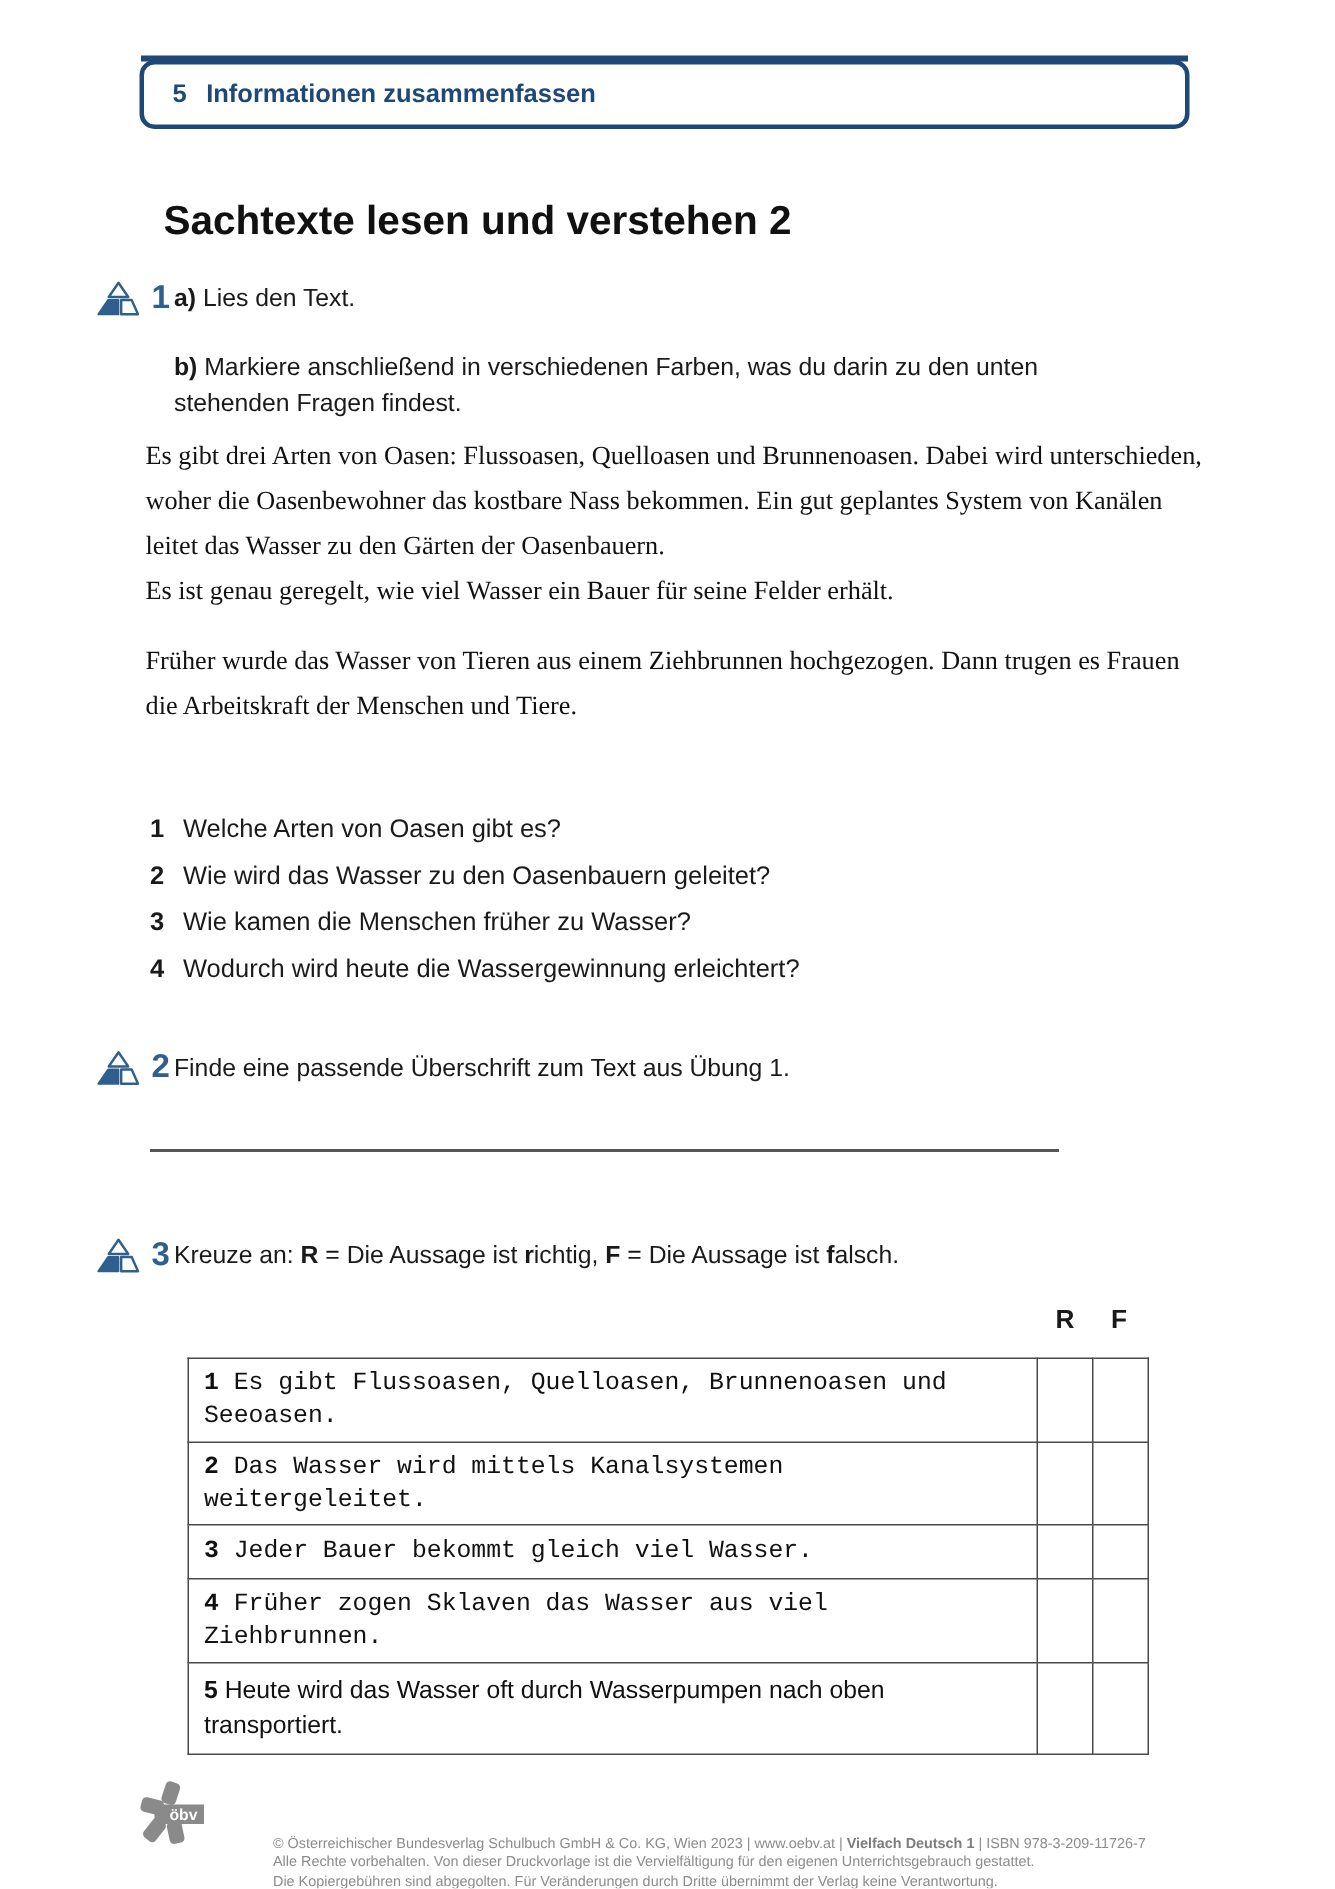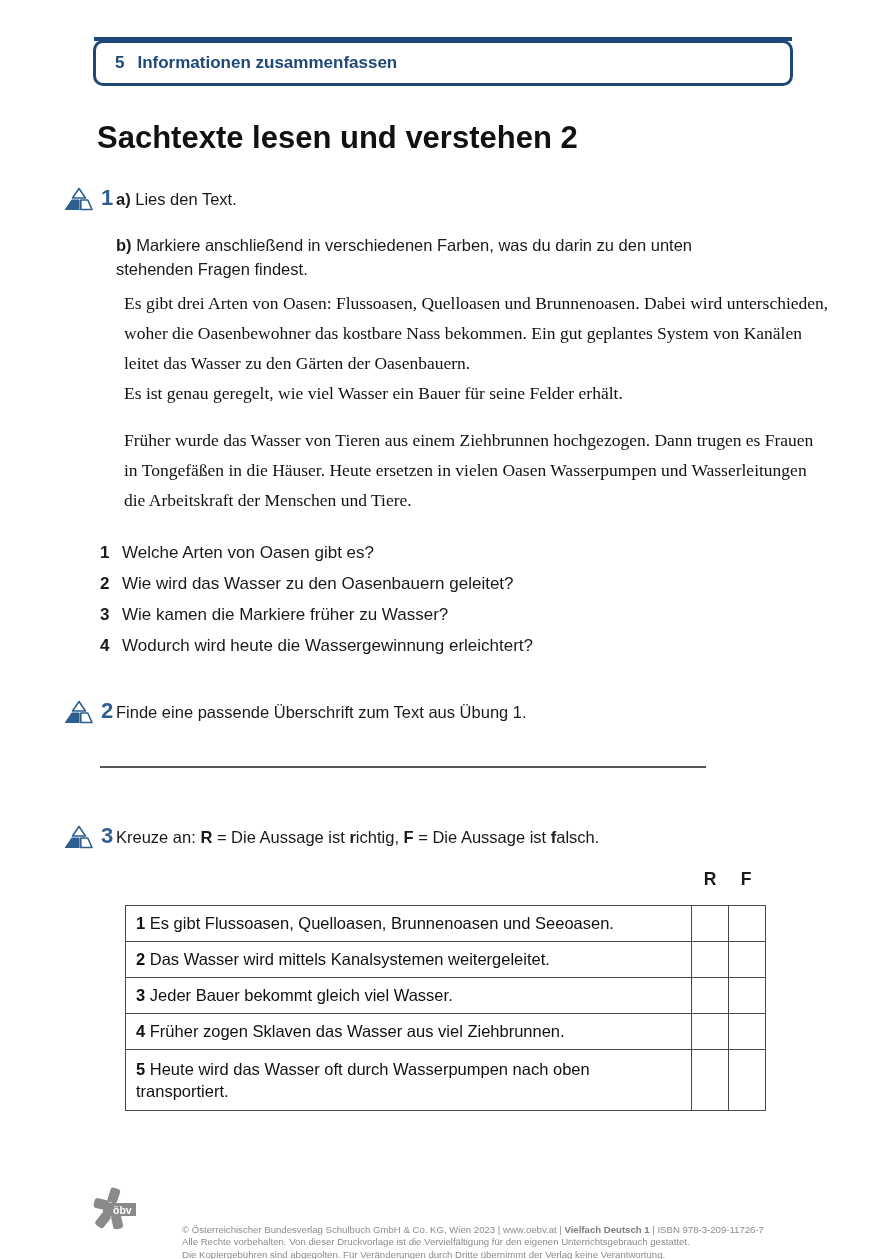--- a/index.html
+++ b/index.html
@@ -7,57 +7,57 @@
         font-family:"Liberation Sans",sans-serif;color:#1a1a1a;}
 
   
   .chapter-box{position:absolute;left:93px;top:40px;width:700px;height:46px;
                border:3px solid #1e4878;border-radius:10px;box-sizing:border-box;}
   .chapter-box::before{content:"";position:absolute;left:-2px;right:-2px;top:-6px;height:3.5px;
                background:#1e4878;}
   .chapter-inner{position:absolute;left:19px;top:50%;transform:translateY(-50%);
                display:flex;gap:13px;font-weight:bold;font-size:17px;color:#1e4878;}
 
-  .page-title{position:absolute;left:97px;top:120px;margin:0;font-size:31px;font-weight:bold;
+  .page-title{position:absolute;left:97px;top:120px;margin:12px;font-size:27px;font-weight:bold;
               color:#111;}
 
   
   .exercise{position:absolute;display:flex;align-items:flex-start;}
   .ex-marker{display:flex;align-items:flex-start;gap:7px;width:52px;flex:0 0 52px;}
   .tri-icon{display:inline-block;margin-top:1px;}
   .ex-num{color:#2e5f8f;font-weight:bold;font-size:22px;line-height:23px;}
   .ex-body{font-size:16.5px;line-height:1.45;padding-top:2px;}
 
   .ex1{left:64px;top:186px;width:760px;}
   .ex1 .line-a{margin-bottom:22px;}
 
   .reading{position:absolute;left:97px;top:288px;width:710px;
            font-family:"Liberation Serif",serif;font-size:17.5px;color:#111;}
-  .reading .rline{line-height:30px;white-space:nowrap;margin-left:27px;}
+  .reading .rline{line-height:30px;white-space:nowrap;}
   .reading .para2{margin-top:17px;}
 
   .questions{position:absolute;left:100px;top:537px;width:700px;font-size:17px;}
   .questions .q{display:flex;height:31px;align-items:center;white-space:nowrap;}
   .questions .qnum{font-weight:bold;width:22px;flex:0 0 22px;}
 
   .ex2{left:64px;top:699px;width:760px;}
   .answer-line{position:absolute;left:100px;top:766px;width:606px;height:0;
                border-top:2px solid #555;}
 
   .ex3{left:64px;top:824px;width:760px;}
 
   .rf-head{position:absolute;left:692px;top:869px;display:flex;font-weight:bold;font-size:17.5px;}
   .rf-head span{display:inline-block;width:36px;text-align:center;}
 
   table.statements{position:absolute;left:125px;top:905px;width:641px;border-collapse:collapse;
                    font-size:16.5px;color:#111;}
   table.statements td{border:1.5px solid #4a4a4a;vertical-align:middle;}
   td.stmt{width:567px;padding:5px 12px 5px 10px;line-height:1.35;}
   td.chk{width:36px;}
-  tr.r-std{height:36px;}
+  tr.r-std{height:36px;font-family:Liberation Mono, monospace;}
   tr.r-tall{height:61px;}
   .stmt b{font-weight:bold;}
 
   
   .logo{position:absolute;left:92px;top:1186px;}
   .footer-text{position:absolute;left:182px;top:1192px;width:600px;
                font-size:9.6px;line-height:12.4px;color:#8c8c8c;margin-top:32px;}
   .footer-text b{color:#7d7d7d;}
 </style>
 </head>
@@ -94,37 +94,36 @@
 
   <div class="reading">
     <div class="para1">
       <div class="rline">Es gibt drei Arten von Oasen: Flussoasen, Quelloasen und Brunnenoasen. Dabei wird unterschieden,</div>
       <div class="rline">woher die Oasenbewohner das kostbare Nass bekommen. Ein gut geplantes System von Kanälen</div>
       <div class="rline">leitet das Wasser zu den Gärten der Oasenbauern.</div>
       <div class="rline">Es ist genau geregelt, wie viel Wasser ein Bauer für seine Felder erhält.</div>
     </div>
     <div class="para2">
       <div class="rline">Früher wurde das Wasser von Tieren aus einem Ziehbrunnen hochgezogen. Dann trugen es Frauen</div>
-      <div class="rline">in Tongefäßen in die Häuser. Heute ersetzen in vielen Oasen Wasserpumpen und Wasserleitungen</div>
       <div class="rline">die Arbeitskraft der Menschen und Tiere.</div>
     </div>
   </div>
 
   <div class="questions">
     <div class="q">
       <span class="qnum">1</span>
       <span>Welche Arten von Oasen gibt es?</span>
     </div>
     <div class="q">
       <span class="qnum">2</span>
       <span>Wie wird das Wasser zu den Oasenbauern geleitet?</span>
     </div>
     <div class="q">
       <span class="qnum">3</span>
-      <span>Wie kamen die Markiere früher zu Wasser?</span>
+      <span>Wie kamen die Menschen früher zu Wasser?</span>
     </div>
     <div class="q">
       <span class="qnum">4</span>
       <span>Wodurch wird heute die Wassergewinnung erleichtert?</span>
     </div>
   </div>
 
   <div class="exercise ex2">
     <div class="ex-marker">
       <span class="tri-icon">

